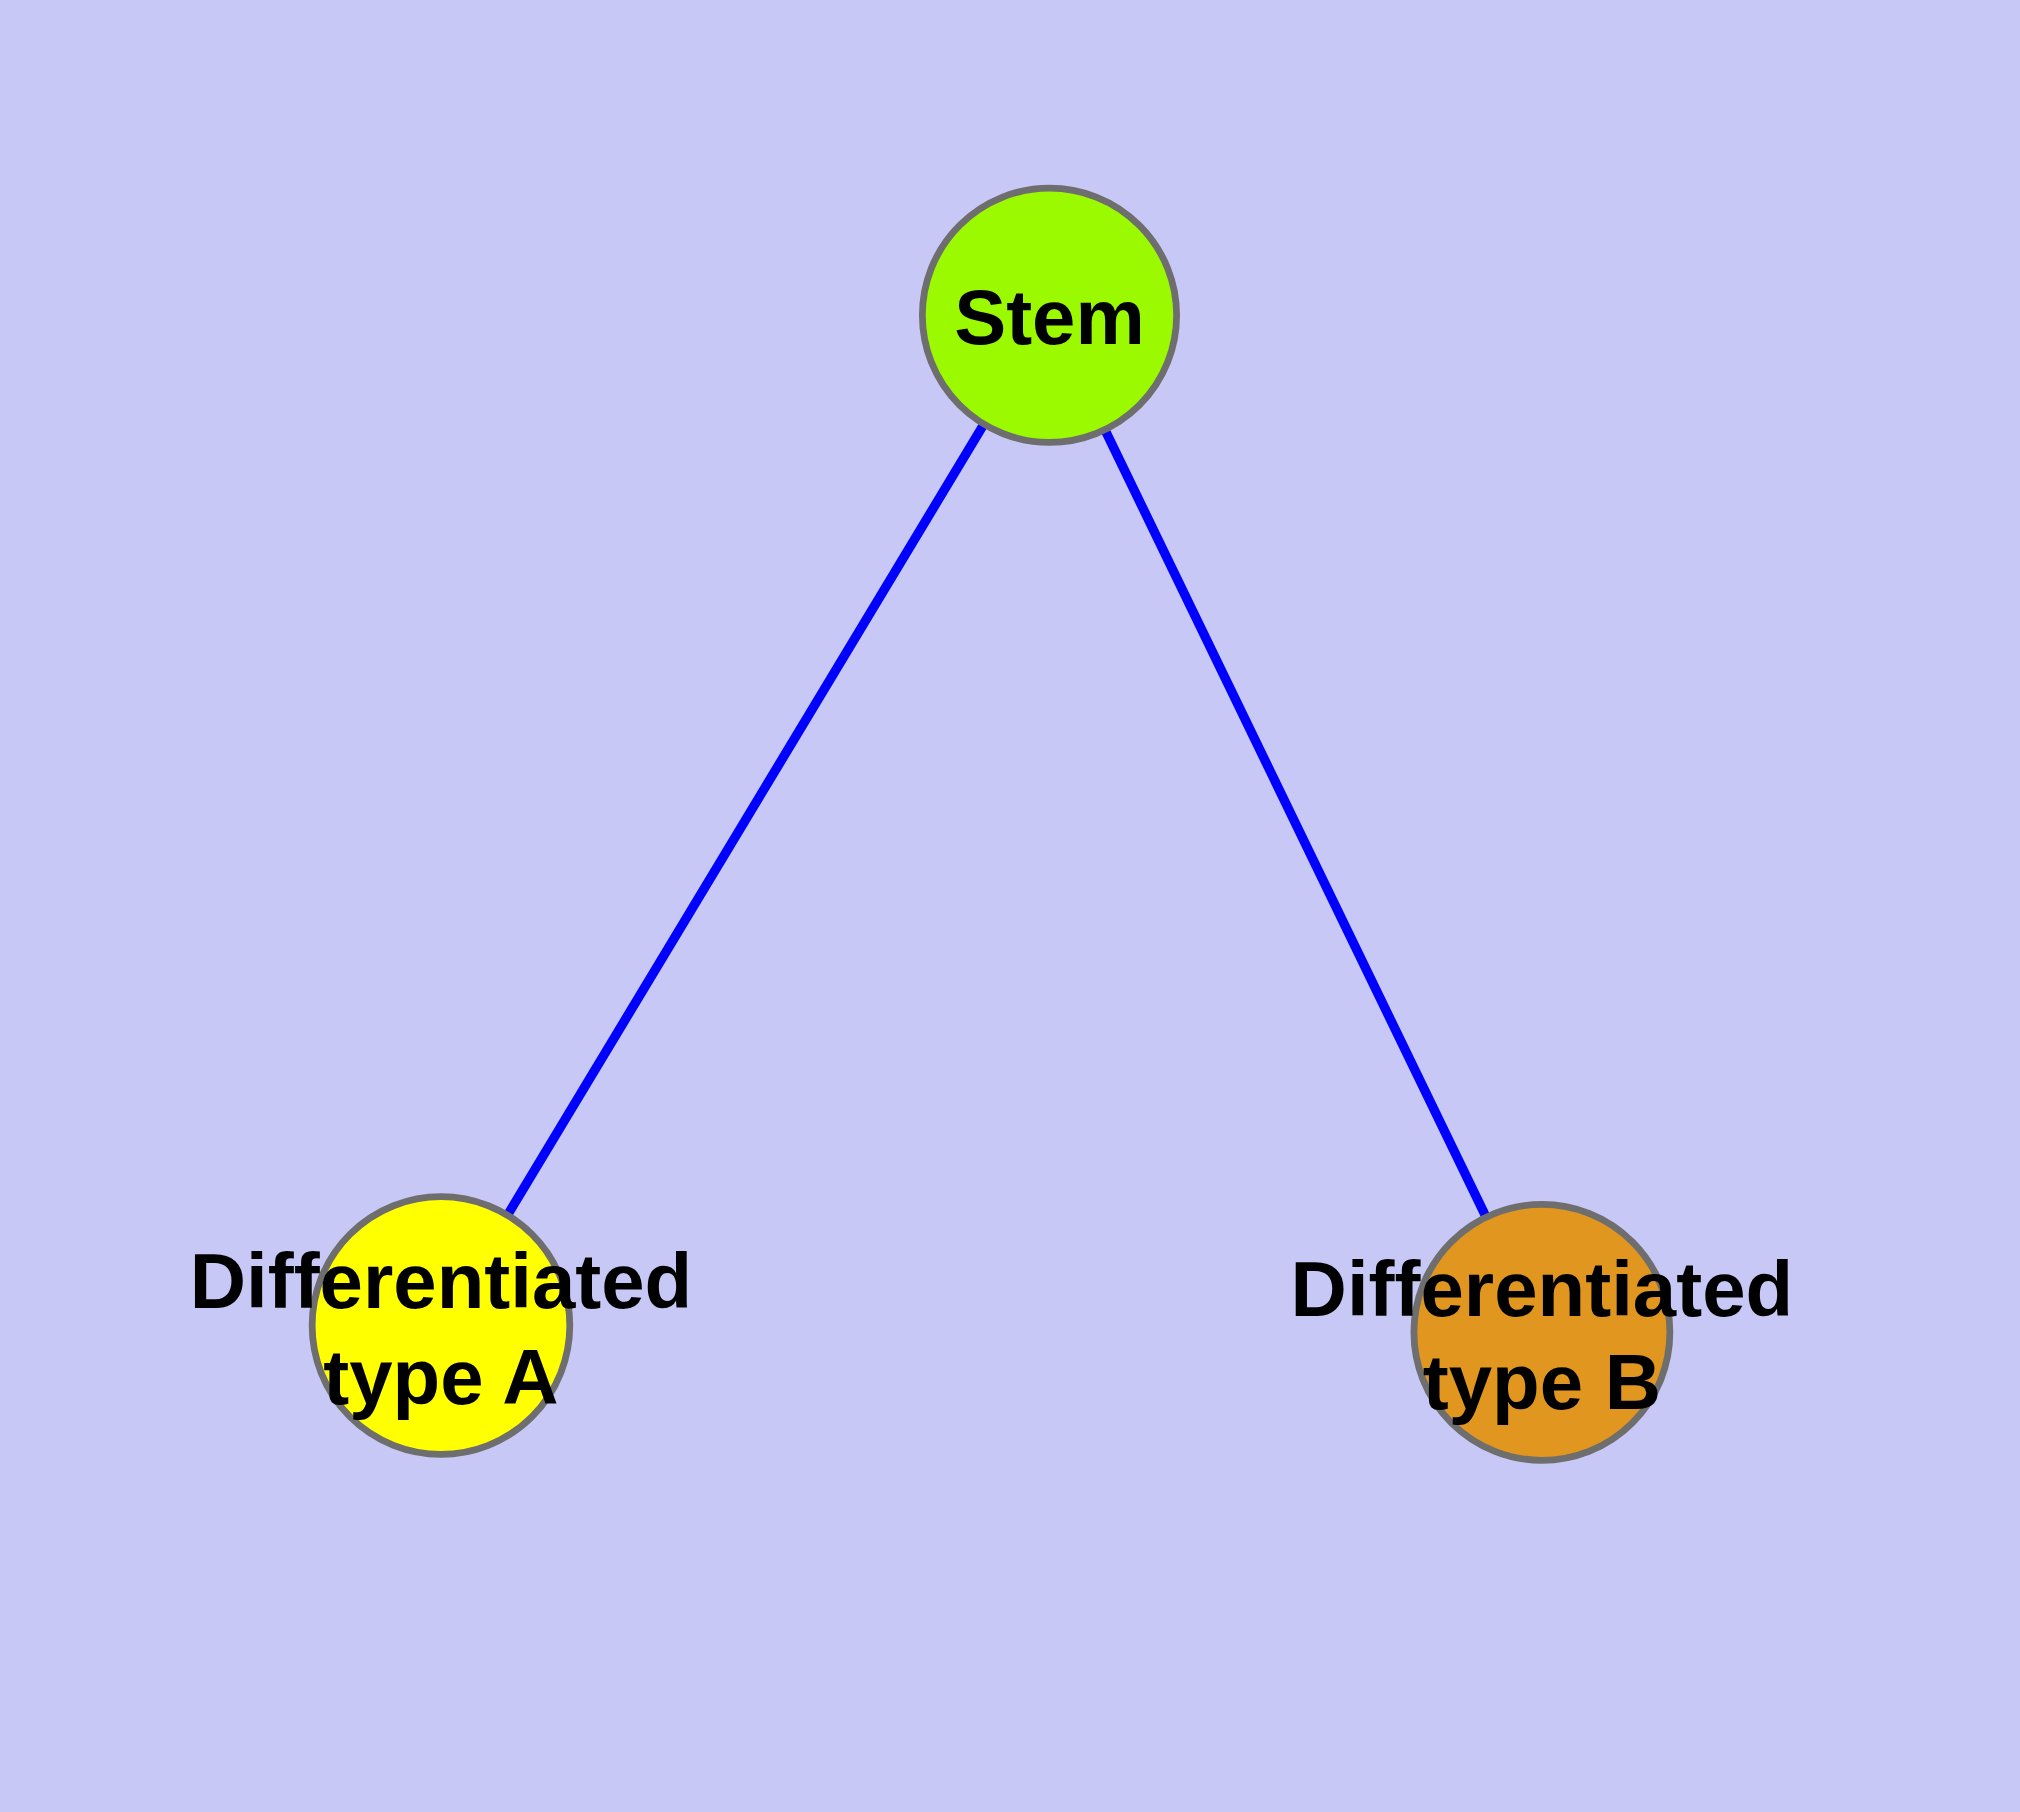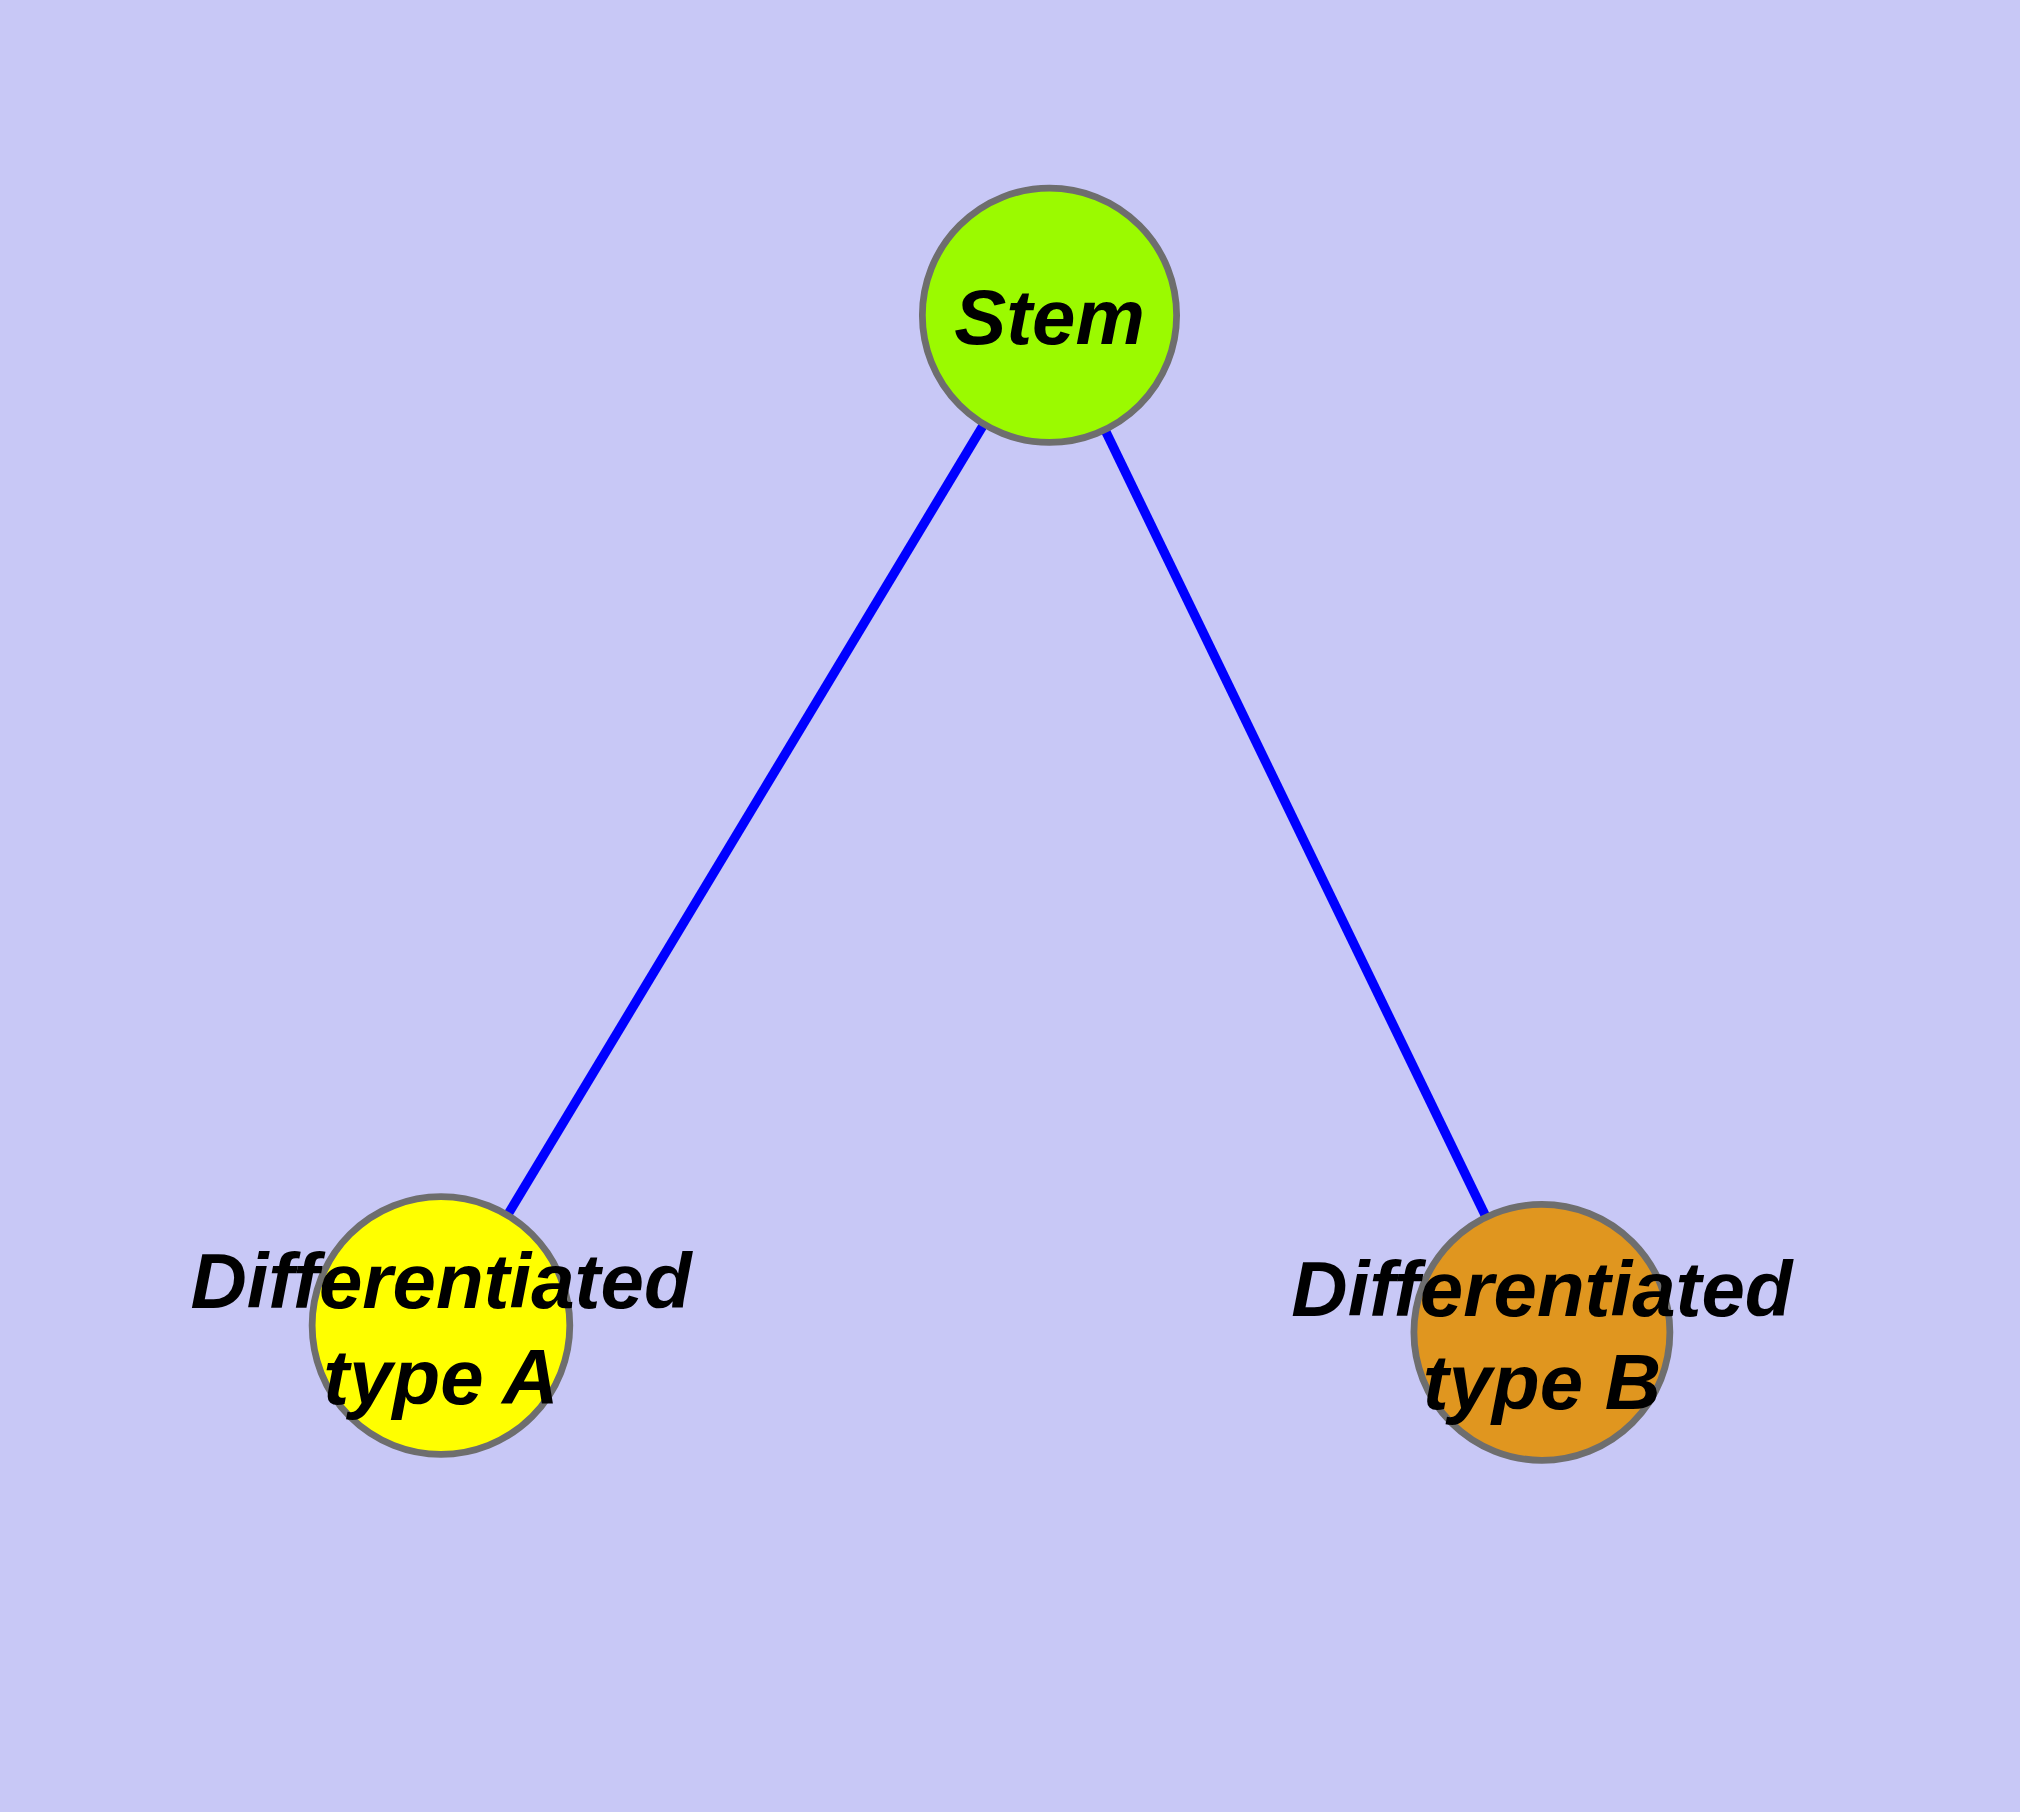--- a/index.html
+++ b/index.html
@@ -1,21 +1,20 @@
 <!DOCTYPE html>
 <html style="font-size:13.6px"><head>
 <meta charset="utf-8">
 <style>
   html, body { margin: 0; padding: 0; }
   .canvas {
     position: relative;
     width: 2021px;
     height: 1812px;
     overflow: hidden;
-    font-style: italic;
   }
   svg { display: block; }
   .node-label {
     font-family: "Liberation Sans", sans-serif;
     font-weight: bold;
     font-size: 92px;
     text-anchor: middle;
   }
 </style>
 </head>

